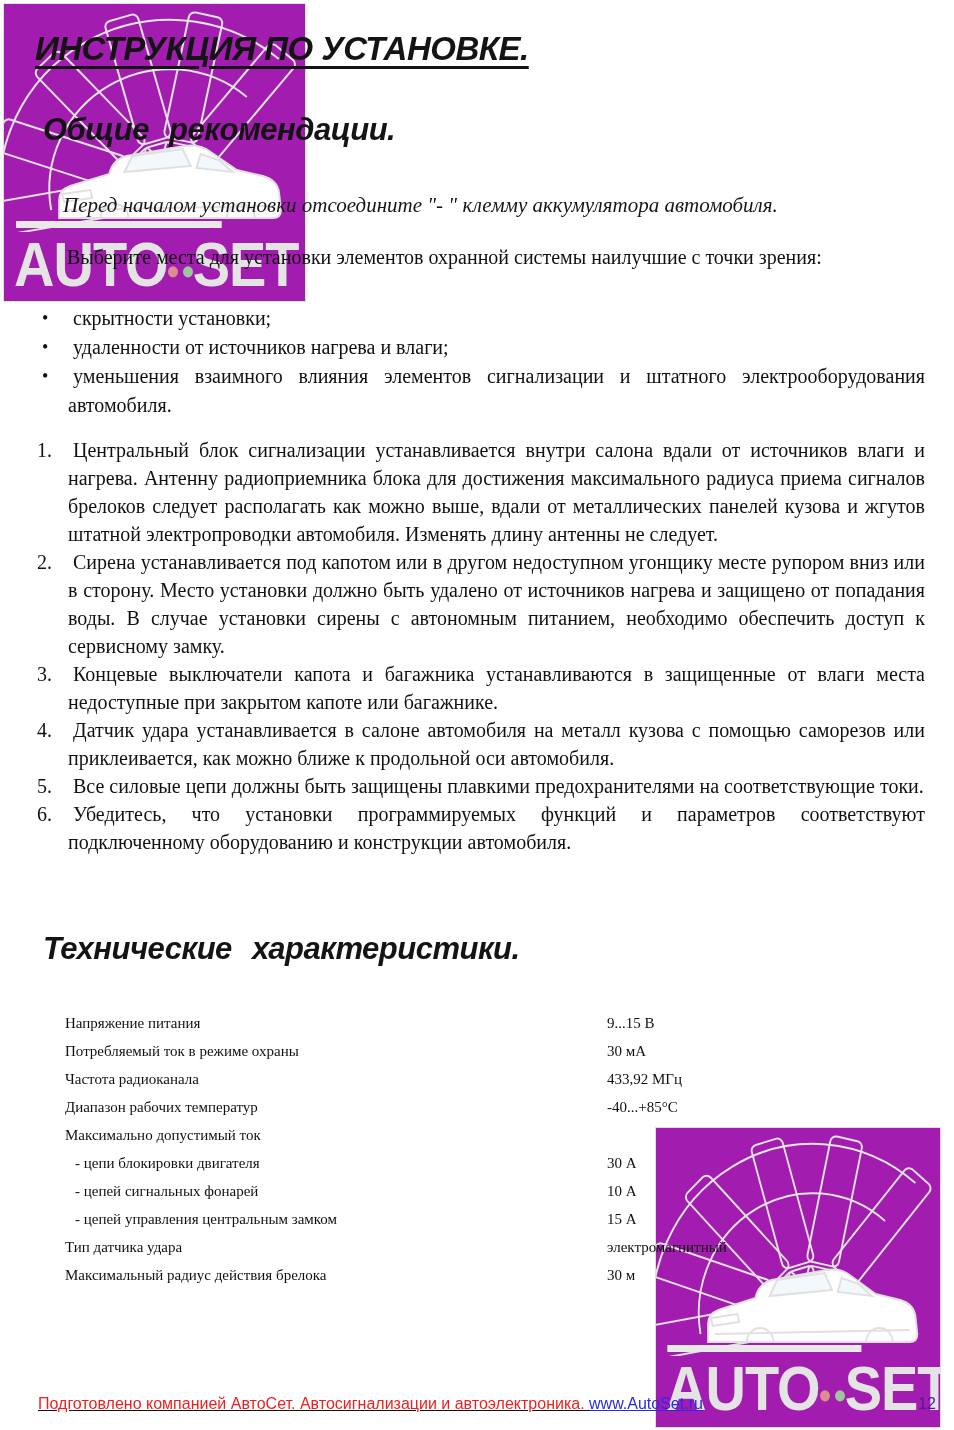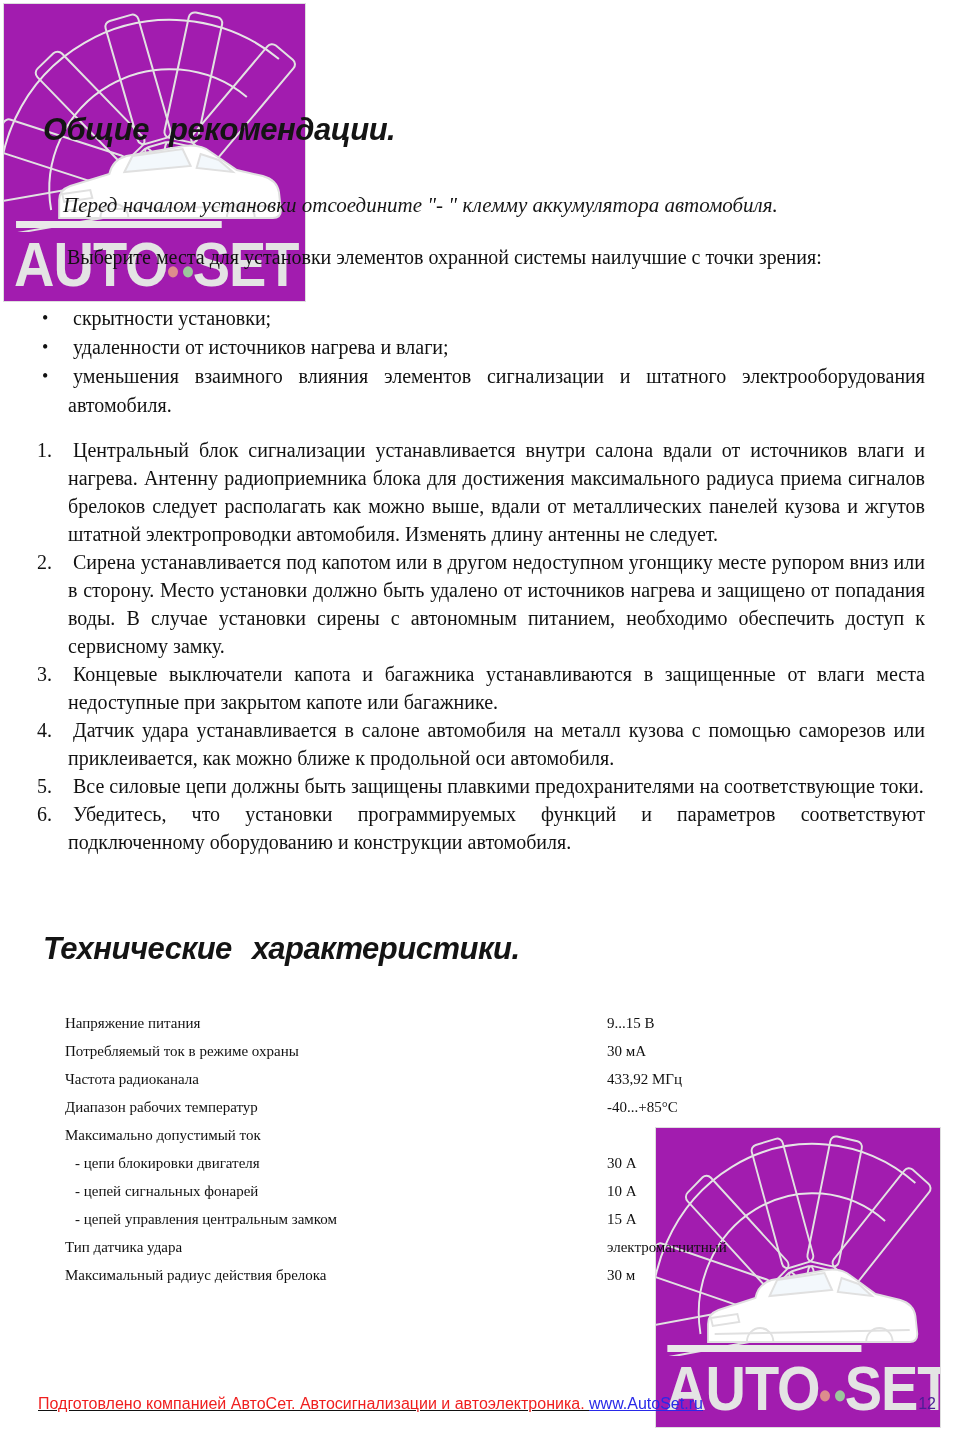--- a/index.html
+++ b/index.html
@@ -188,20 +188,23 @@
     <span class="wm-dots">
       <span class="wm-dot red"></span>
       <span class="wm-dot green"></span>
     </span>
     <span>SET</span>
   </div>
 </div>
 
 <div class="content">
 
+  <div class="block h1-wrap">
+    <h1 class="title">ИНСТРУКЦИЯ ПО УСТАНОВКЕ.</h1>
+  </div>
 
   <h2 class="heading h2-general block">Общие рекомендации.</h2>
 
   <p class="note block">Перед началом установки отсоедините "- " клемму аккумулятора автомобиля.</p>
 
   <p class="intro block">Выберите места для установки элементов охранной системы наилучшие с точки зрения:</p>
 
   <ul class="bullets block">
     <li>
       <span class="marker">•</span>

